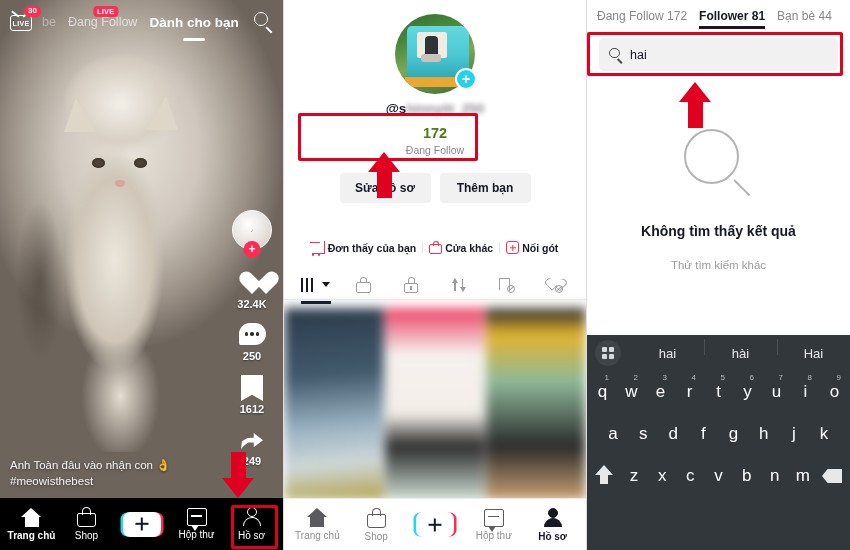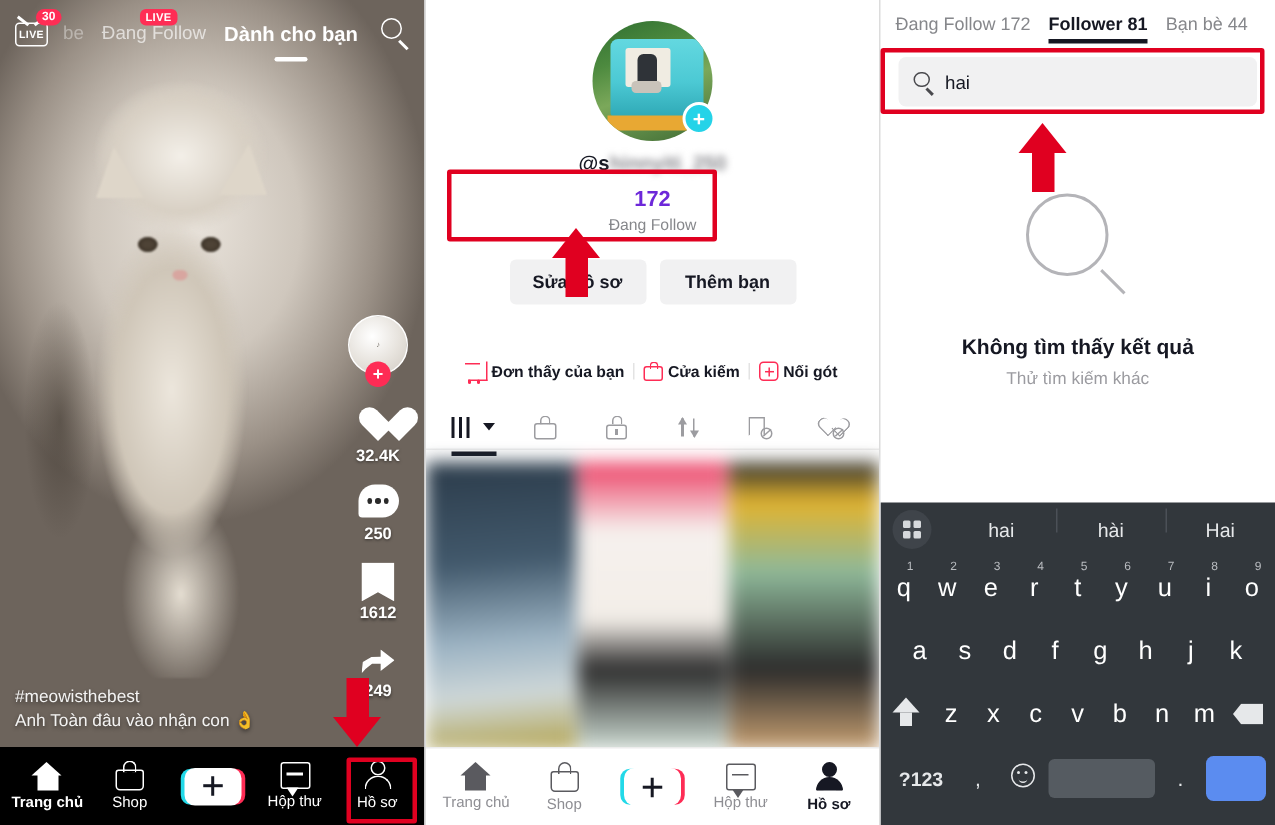--- a/index.html
+++ b/index.html
@@ -161,21 +161,21 @@
     position: absolute; right: -2px; bottom: 4px; width: 22px; height: 22px; border-radius: 50%;
     background: #25d3e8; border: 2.4px solid #fff; color: #fff; font-size: 14px; font-weight: bold;
     line-height: 18px; text-align: center;
   }
   .pf-handle { text-align: center; margin-top: 7px; font-size: 13.5px; font-weight: bold; color: #161823; }
   .pf-handle .blur { filter: blur(2.6px); color: #8b8b90; }
 
   .pf-stats { display: flex; justify-content: center; margin-top: 9px; }
   .pf-stat { width: 66px; text-align: center; position: relative; }
   .pf-stat + .pf-stat::before { content: ""; position: absolute; left: 0; top: 5px; width: 1px; height: 22px; background: #e8e8e8; }
-  .pf-num { font-size: 14.5px; font-weight: bold; color: #6d28d9; }
+  .pf-num { font-size: 14.5px; font-weight: bold; color: #4d7c0f; }
   .pf-lab { font-size: 10.5px; color: #86878b; margin-top: 3px; }
 
   .pf-btns { display: flex; justify-content: center; gap: 9px; margin-top: 17px; }
   .pf-btn { width: 91px; height: 30px; background: #f1f1f2; border-radius: 4px; display: flex; align-items: center;
     justify-content: center; font-size: 12px; color: #161823; font-weight: bold; }
 
   .pf-bio { text-align: center; margin-top: 12px; font-size: 10.5px; color: #c9c9cd; filter: blur(2.2px); height: 12px; }
 
   .pf-shop { display: flex; justify-content: center; align-items: center; gap: 6px; margin-top: 14px; }
   .pf-shop-it { display: flex; align-items: center; gap: 3px; font-size: 10.5px; color: #161823; font-weight: bold; }
@@ -245,21 +245,21 @@
   .fs-searchbox { margin: 8px 12px 0; height: 33px; background: #f1f1f2; border-radius: 5px; display: flex; align-items: center; padding: 0 10px; gap: 7px; }
   .fs-mag { width: 14px; height: 14px; position: relative; flex: 0 0 auto; }
   .fs-mag i { position: absolute; left: 0; top: 0; width: 10.5px; height: 10.5px; border: 1.5px solid #4a4a4e; border-radius: 50%; }
   .fs-mag b { position: absolute; right: 0.5px; bottom: 0.5px; width: 5.5px; height: 1.5px; background: #4a4a4e; transform: rotate(45deg); }
   .fs-val { font-size: 12.5px; color: #161823; }
   .fs-empty { margin-top: 56px; text-align: center; }
   .fs-big-mag { width: 74px; height: 74px; position: relative; margin: 0 auto 22px; }
   .fs-big-mag i { position: absolute; left: 2px; top: 2px; width: 55px; height: 55px; border: 2.4px solid #b4b4b8; border-radius: 50%; }
   .fs-big-mag b { position: absolute; left: 52px; top: 52px; width: 22px; height: 2.4px; background: #b4b4b8; transform: rotate(45deg); transform-origin: 0 50%; }
   .fs-t1 { font-size: 14px; font-weight: bold; color: #161823; }
-  .fs-t2 { font-size: 11.5px; color: #9b9ba0; margin-top: 8px; }
+  .fs-t2 { font-size: 11.5px; color: #9b9ba0; margin-top: 20px; }
 
   
   .kb { position: absolute; left: 0; bottom: 0; width: 100%; height: 215px; background: #32373c; }
   .kb-sug { height: 36px; display: flex; align-items: center; }
   .kb-sug-grid { width: 26px; height: 26px; border-radius: 50%; background: #3f444a; margin: 0 10px 0 8px;
     display: grid; grid-template-columns: 1fr 1fr; grid-template-rows: 1fr 1fr; gap: 2.5px; padding: 7px; }
   .kb-sug-grid span { background: #d6d9dc; border-radius: 1px; }
   .kb-sug-it { flex: 1; text-align: center; color: #e6e8ea; font-size: 13px; position: relative; }
   .kb-sug-it + .kb-sug-it::before { content: ""; position: absolute; left: 0; top: -7px; height: 16px; width: 1px; background: #4b5057; }
   .kb-row { display: flex; justify-content: center; align-items: center; height: 42px; gap: 2px; padding: 0 2px; }
@@ -357,22 +357,22 @@
       </div>
       <div class="rail-item">
         <div class="share-ic">
             <div class="arw"></div>
           </div>
         <div class="rail-cnt">249</div>
       </div>
     </div>
 
     <div class="caption">
+      <div class="cap-txt">Anh Toàn đâu vào nhận con 👌</div>
       <div class="cap-txt">#meowisthebest</div>
-      <div class="cap-txt">Anh Toàn đâu vào nhận con 👌</div>
     </div>
 
     <div class="tabbar">
       <div class="tab-it on">
         <div class="ic-home">
             <div class="roof"></div>
             <div class="body"></div>
           </div>
         <div class="tab-lb">Trang chủ</div>
       </div>
@@ -438,21 +438,21 @@
       <div class="pf-shop-it">
         <span class="sh-ic sh-cart"></span>
         <span>Đơn thấy của bạn</span>
       </div>
       <div class="pf-shop-sep"></div>
       <div class="pf-shop-it">
         <span class="sh-ic sh-bag">
             <span class="hh"></span>
             <span class="bb"></span>
           </span>
-        <span>Cửa kiếm</span>
+        <span>Cửa khác</span>
       </div>
       <div class="pf-shop-sep"></div>
       <div class="pf-shop-it">
         <span class="sh-ic sh-plus"></span>
         <span>Nối gót</span>
       </div>
     </div>
 
     <div class="pf-tabs">
       <div class="pf-tab on">
@@ -605,28 +605,20 @@
         <div class="kb-key">z</div>
         <div class="kb-key">x</div>
         <div class="kb-key">c</div>
         <div class="kb-key">v</div>
         <div class="kb-key">b</div>
         <div class="kb-key">n</div>
         <div class="kb-key">m</div>
         <div class="kb-bksp"></div>
       </div>
 
-      <div class="kb-row r4">
-        <div class="kb-num">?123</div>
-        <div class="kb-comma">,</div>
-        <div class="kb-emoji"><span class="e"></span></div>
-        <div class="kb-space"></div>
-        <div class="kb-dot">.</div>
-        <div class="kb-enter"></div>
-      </div>
     </div>
   </div>
 
   <div class="hl" style="left:231px; top:505px; width:47px; height:44px;"></div>
   <div class="hl" style="left:298px; top:113px; width:180px; height:48px;"></div>
   <div class="hl" style="left:587px; top:32px; width:256px; height:44px;"></div>
 
   <div class="ar ar-dn" style="left:222px; top:452px; width:33px; height:48px;">
     <div class="shaft"></div>
       <div class="head"></div>

